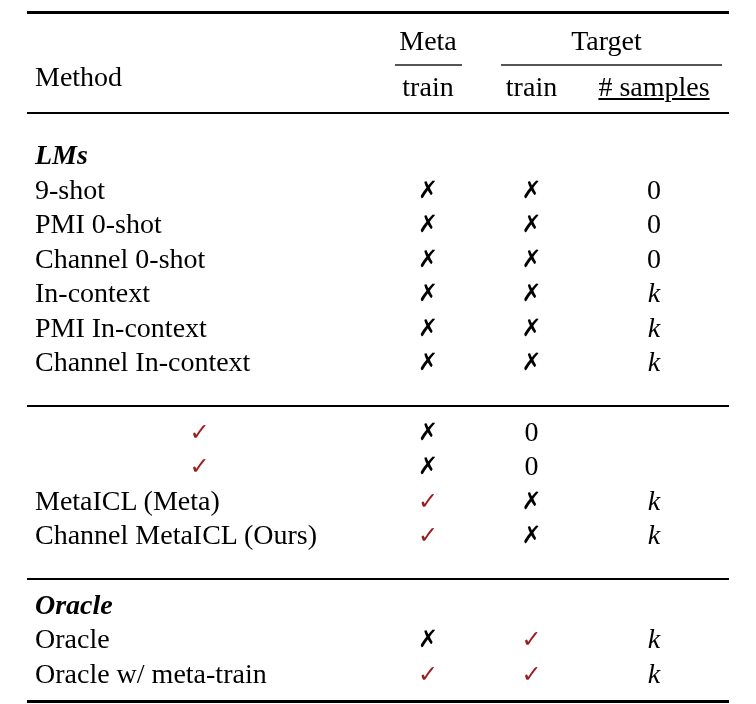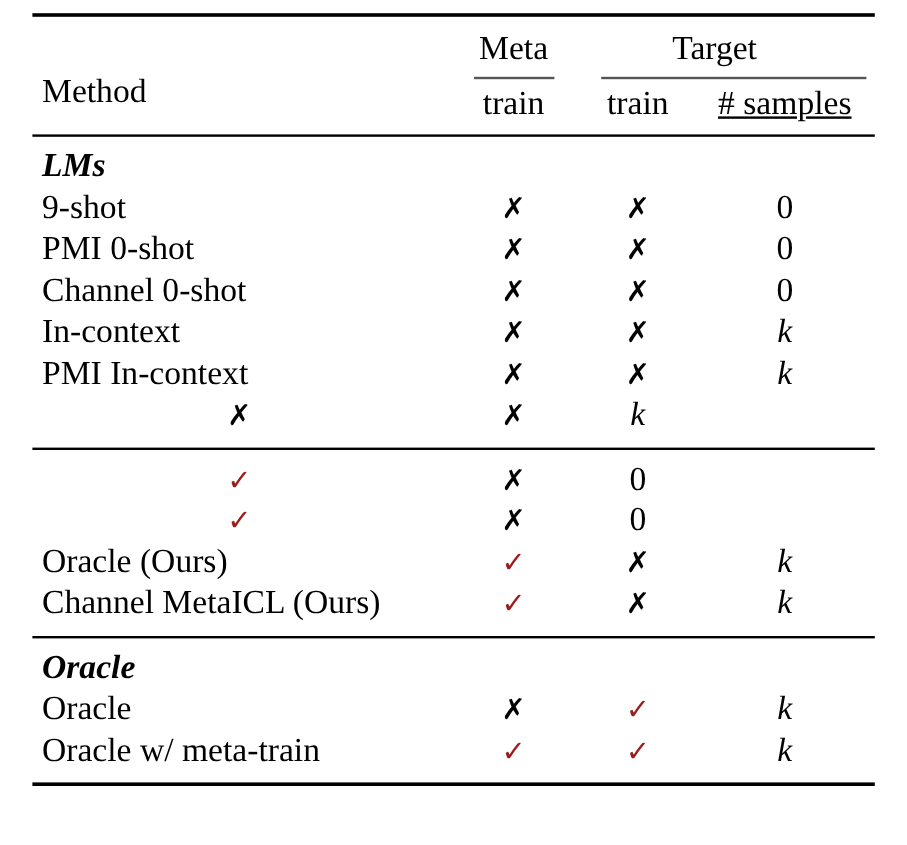--- a/index.html
+++ b/index.html
@@ -31,40 +31,41 @@
     position: absolute;
     left: 8px; top: 0; height: 126px;
     display: flex; align-items: center;
   }
   .h-group {
     position: absolute;
     top: 6px; height: 42px;
     display: flex; align-items: center; justify-content: center;
   }
   .h-group.meta   { left: 345px; width: 112px; }
-  .h-group.target { left: 446px; width: 245px; }
+  .h-group.target { left: 457px; width: 245px; }
   .cmidrule {
     position: absolute;
     height: 2px;
     background: #555555;
   }
   .cmidrule.meta   { left: 368px; top: 50px; width: 67px; }
   .cmidrule.target { left: 474px; top: 50px; width: 221px; }
   .h-sub {
     position: absolute;
     top: 42px; height: 62px;
     display: flex; align-items: center; justify-content: center;
   }
   .h-sub.meta-train    { left: 345px; width: 112px; }
   .h-sub.target-train  { left: 457px; width: 95px; }
   .h-sub.target-samples{ left: 552px; width: 150px; text-decoration: underline; }
   
   .section {
     padding-top: 8px;
     padding-bottom: 9px;
+    margin-top: 16px;
   }
   .section + .section {
     border-top: 2.5px solid #000;
   }
   .section-title {
     font-weight: bold;
     font-style: italic;
     font-size: 28px;
     line-height: 34.5px;
     padding-left: 8px;
@@ -134,39 +135,40 @@
       <div class="cell mark" style="color: rgb(0, 0, 0);">✗</div>
       <div class="cell samples math-italic">k</div>
     </div>
     <div class="row">
       <div class="cell method">PMI In-context</div>
       <div class="cell mark" style="color: rgb(0, 0, 0);">✗</div>
       <div class="cell mark" style="color: rgb(0, 0, 0);">✗</div>
       <div class="cell samples math-italic">k</div>
     </div>
     <div class="row">
+      <div class="cell method">Channel In-context</div>
       <div class="cell mark" style="color: rgb(0, 0, 0);">✗</div>
       <div class="cell mark" style="color: rgb(0, 0, 0);">✗</div>
       <div class="cell samples math-italic">k</div>
     </div>
   </div>
 
   <div class="section">
     <div class="row">
       <div class="cell mark" style="color: rgb(155, 28, 28);">✓</div>
       <div class="cell mark" style="color: rgb(0, 0, 0);">✗</div>
       <div class="cell samples">0</div>
     </div>
     <div class="row">
       <div class="cell mark" style="color: rgb(155, 28, 28);">✓</div>
       <div class="cell mark" style="color: rgb(0, 0, 0);">✗</div>
       <div class="cell samples">0</div>
     </div>
     <div class="row">
-      <div class="cell method">Oracle (Ours)</div>
+      <div class="cell method">MetaICL (Meta)</div>
       <div class="cell mark" style="color: rgb(155, 28, 28);">✓</div>
       <div class="cell mark" style="color: rgb(0, 0, 0);">✗</div>
       <div class="cell samples math-italic">k</div>
     </div>
     <div class="row">
       <div class="cell method">Channel MetaICL (Ours)</div>
       <div class="cell mark" style="color: rgb(155, 28, 28);">✓</div>
       <div class="cell mark" style="color: rgb(0, 0, 0);">✗</div>
       <div class="cell samples math-italic">k</div>
     </div>

